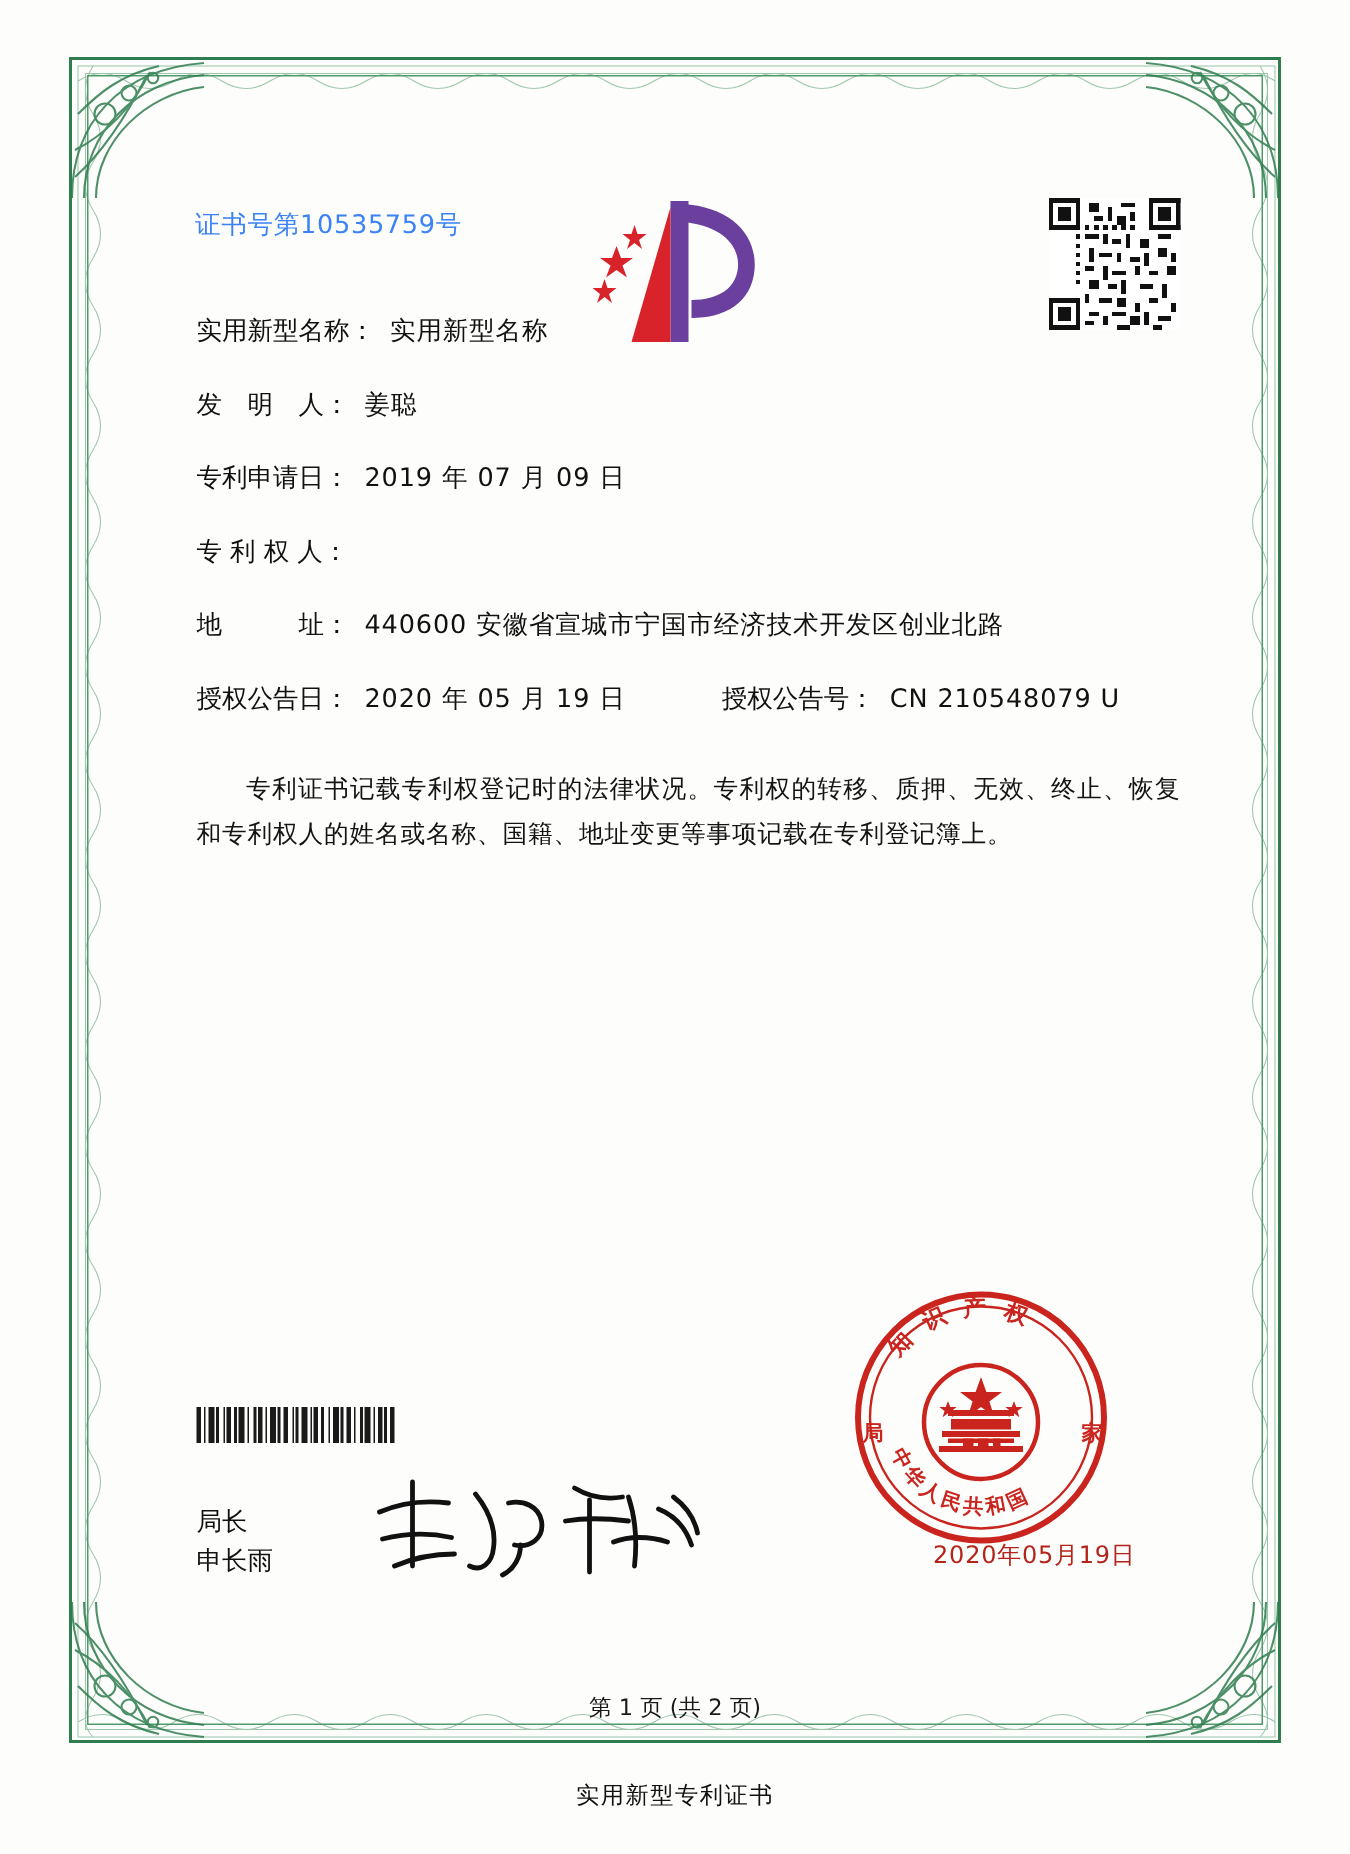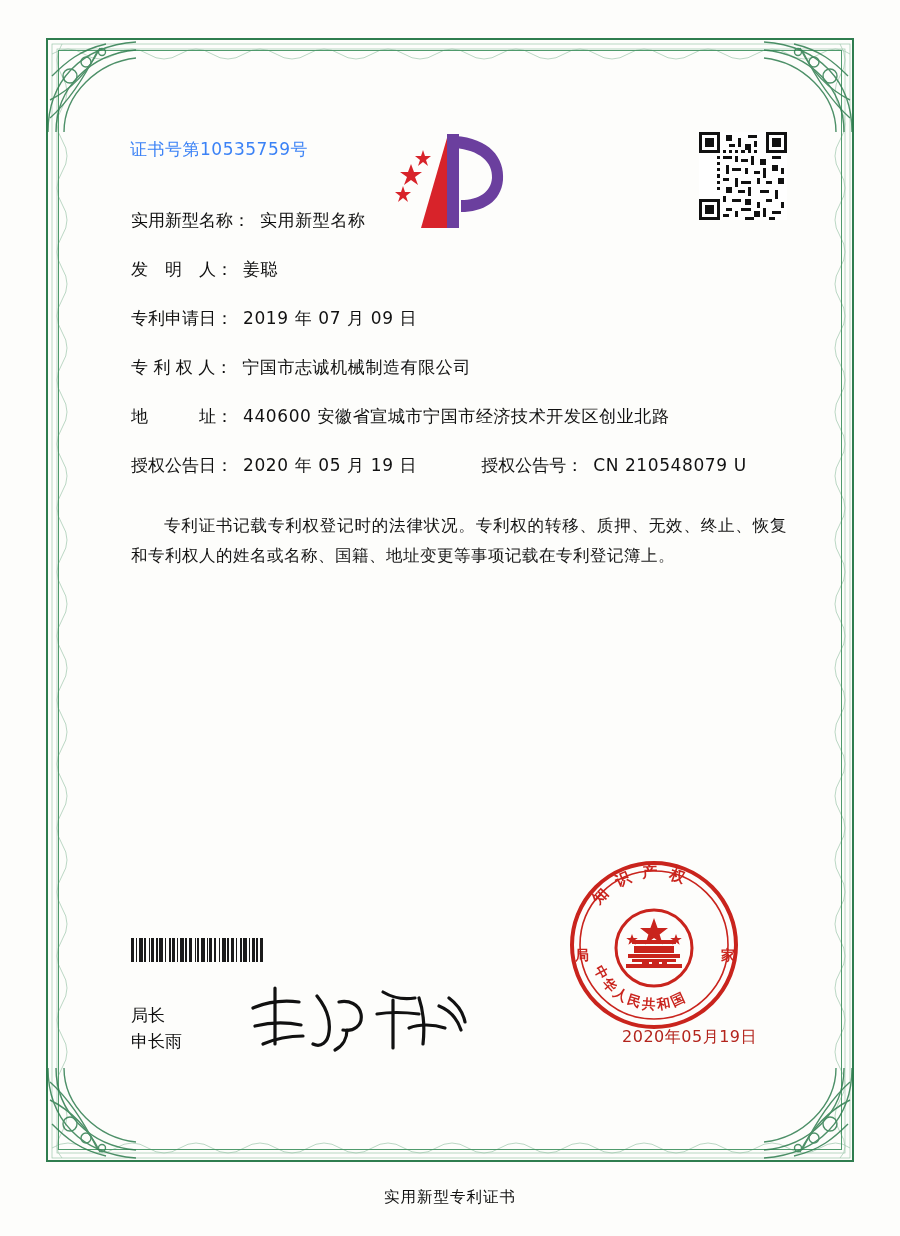--- a/index.html
+++ b/index.html
@@ -420,21 +420,20 @@
       <div class="field-row">
         <span class="field-label">发　明　人：</span>
         <span class="field-value">姜聪</span>
       </div>
       <div class="field-row">
         <span class="field-label">专利申请日：</span>
         <span class="field-value">2019 年 07 月 09 日</span>
       </div>
       <div class="field-row">
         <span class="field-label">专 利 权 人：</span>
-        <span class="field-value">宁国市志诚机械制造有限公司</span>
       </div>
       <div class="field-row">
         <span class="field-label">地　　　址：</span>
         <span class="field-value">440600 安徽省宣城市宁国市经济技术开发区创业北路</span>
       </div>
       <div class="field-row inline-two">
         <span class="field-label">授权公告日：</span>
         <span class="field-value">2020 年 05 月 19 日</span>
         <span class="second-label">授权公告号：</span>
         <span class="field-value">CN 210548079 U</span>
@@ -573,15 +572,16 @@
         </text>
         <text x="14" y="108" font-family="DejaVu Sans, sans-serif" font-size="14" font-weight="bold" fill="#c9241d">局</text>
         <text x="160" y="108" font-family="DejaVu Sans, sans-serif" font-size="14" font-weight="bold" fill="#c9241d">家</text>
       </svg>
     </div>
 
     <div class="seal-date">2020年05月19日</div>
 
   </div>
 
+  <div class="page-footer">第 1 页 (共 2 页)</div>
   <div class="outside-footer">实用新型专利证书</div>
 
 </div>
 
 </body></html>

